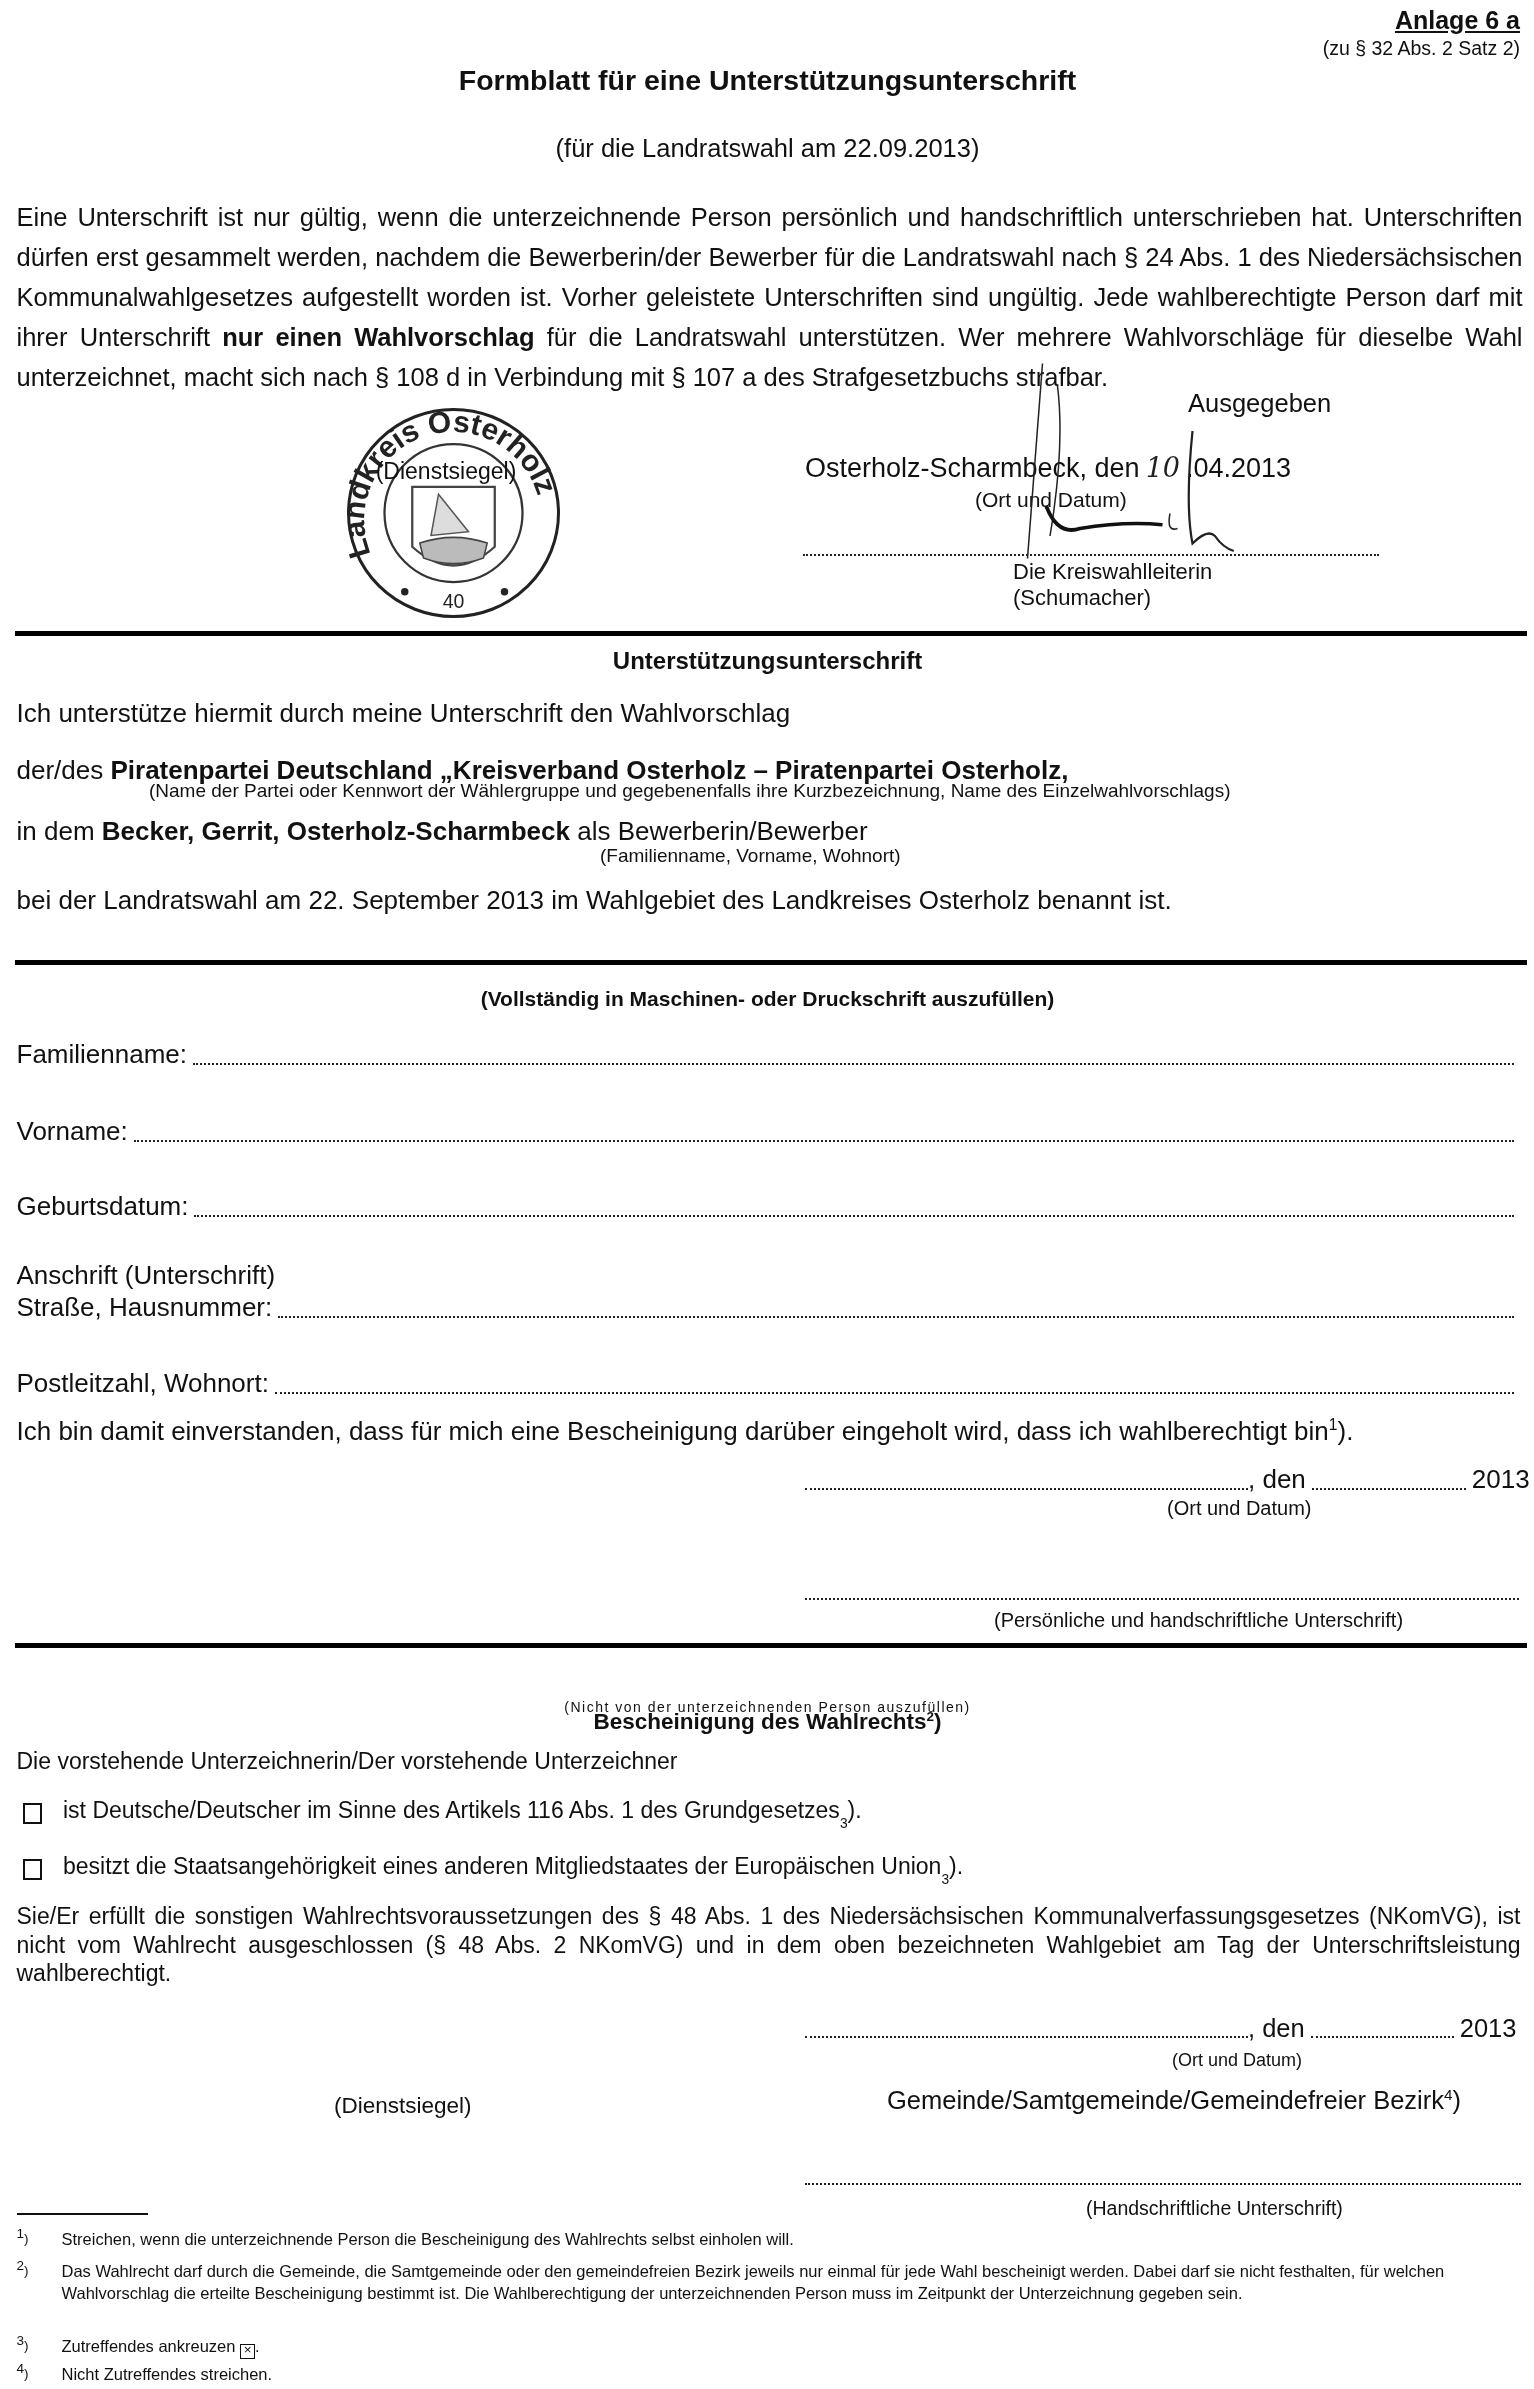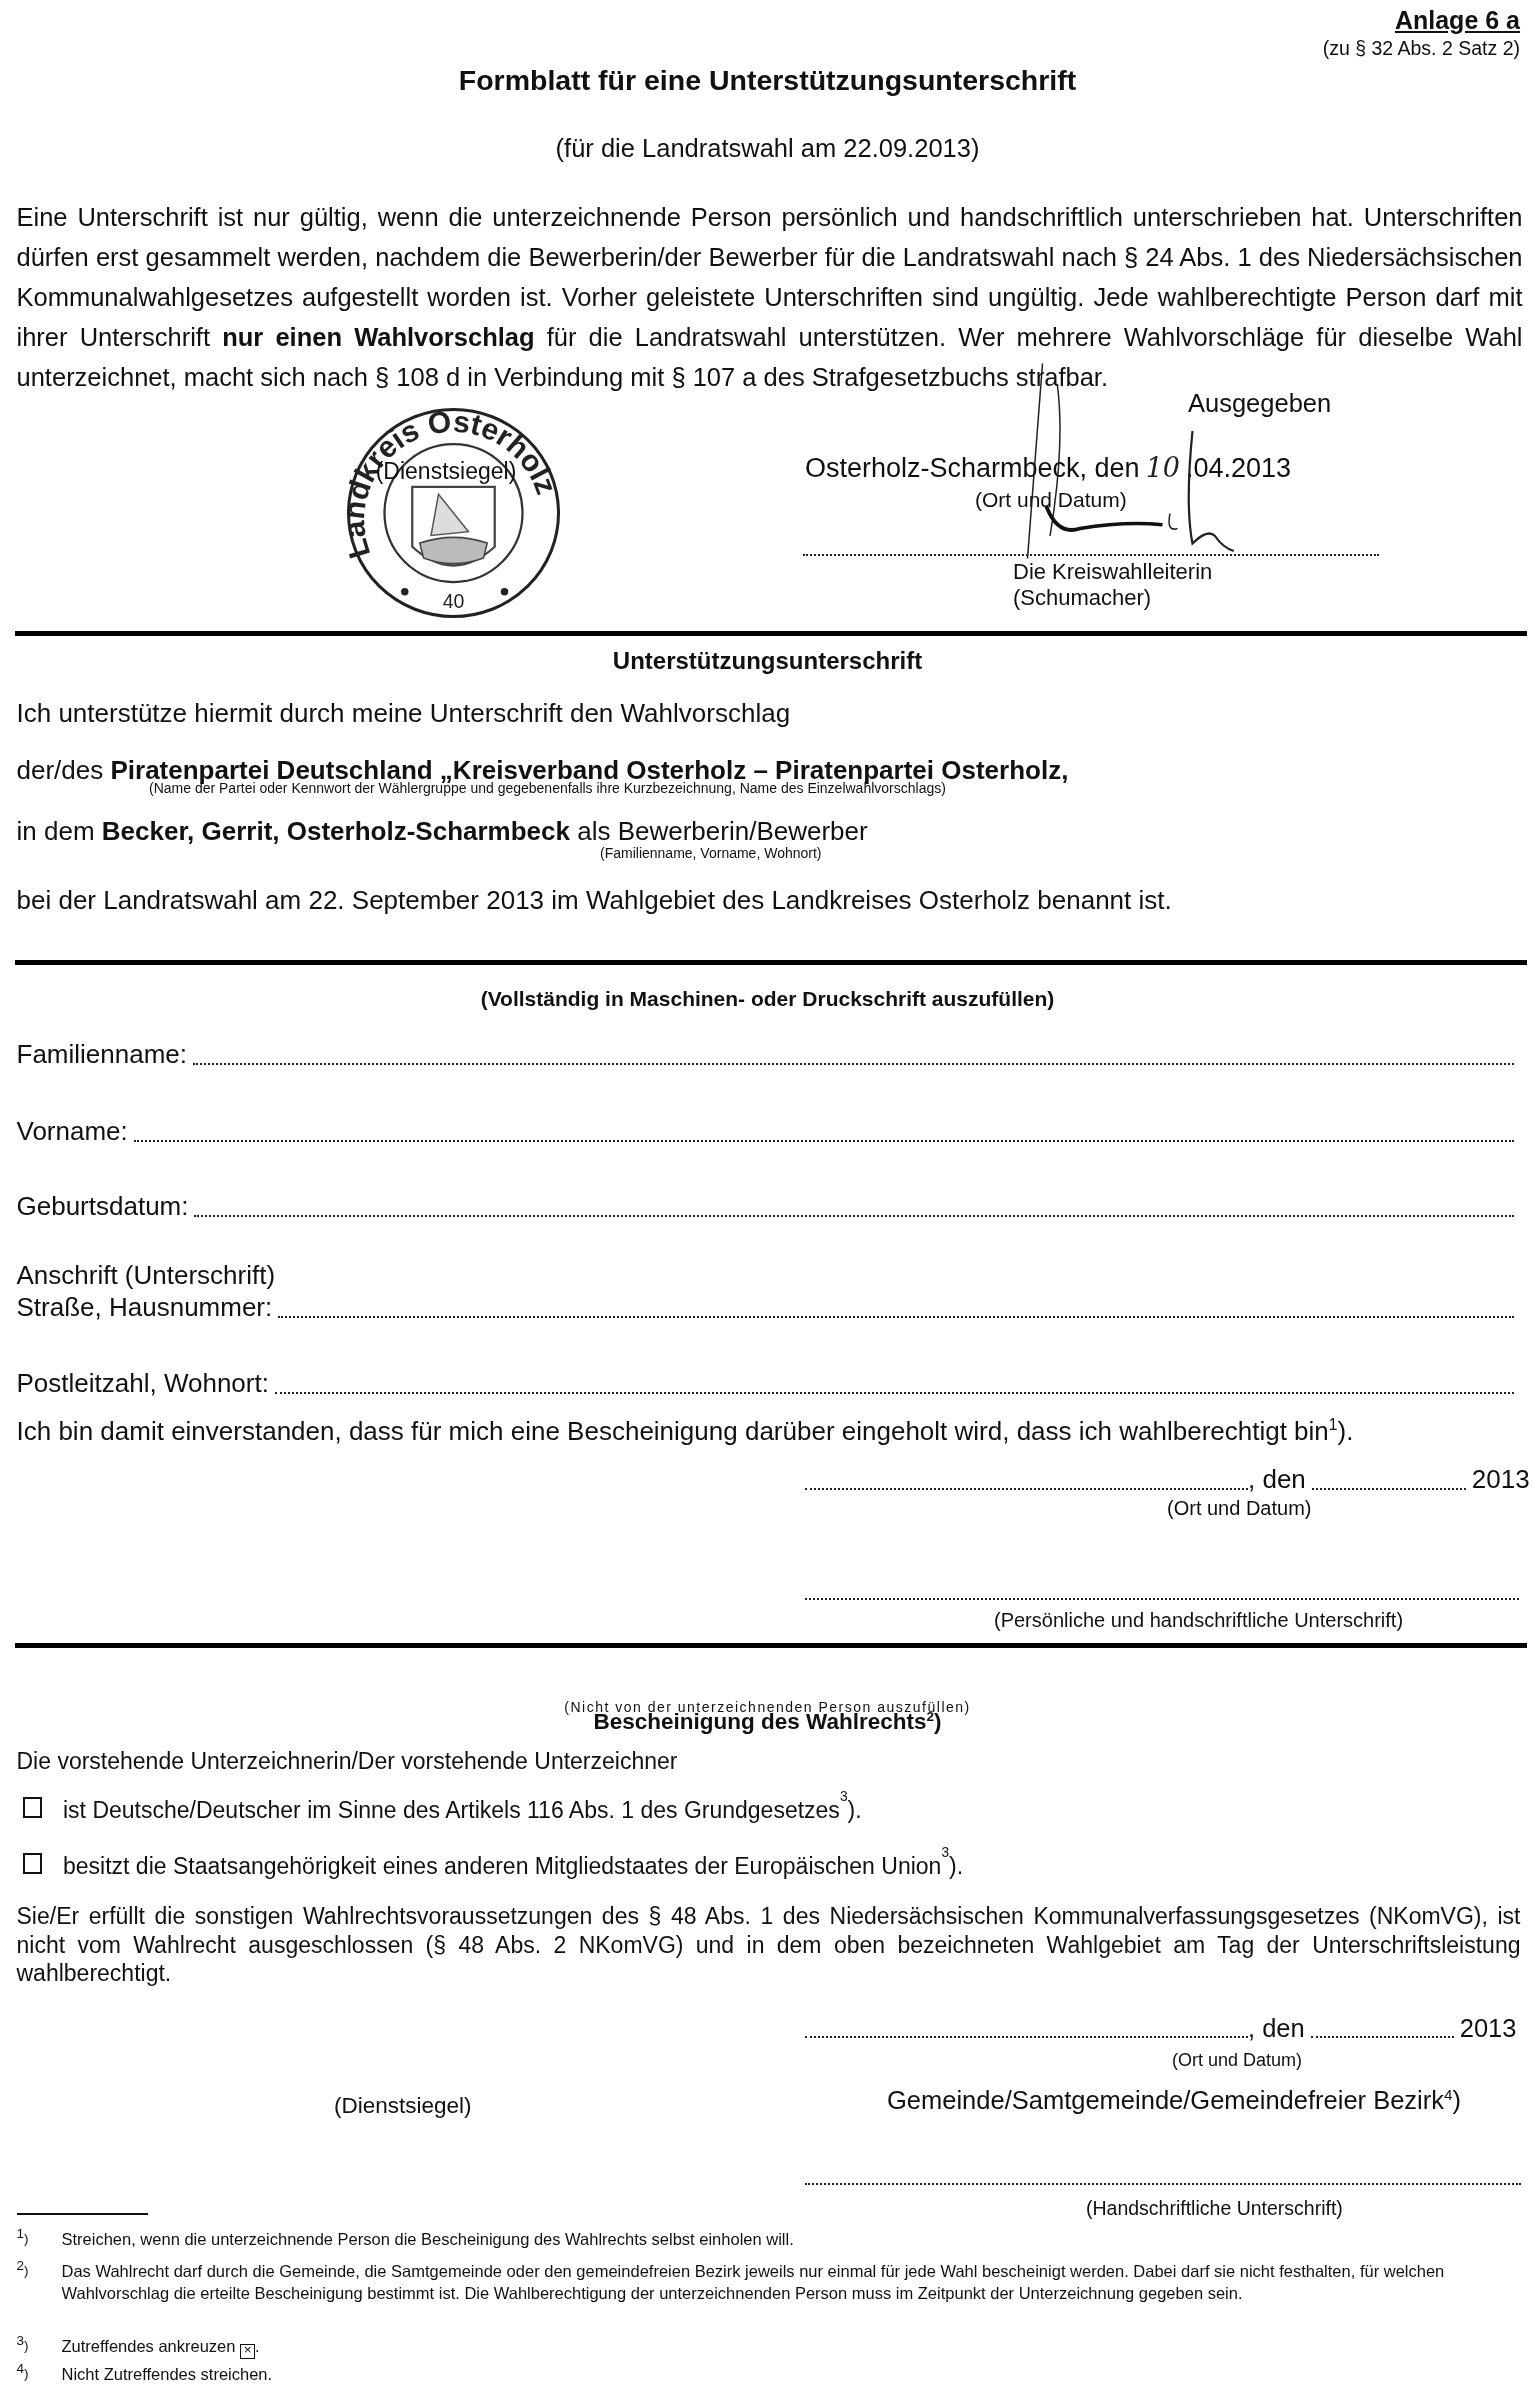--- a/index.html
+++ b/index.html
@@ -27,31 +27,31 @@
   .dotline { border-bottom: 2.3px dotted #222; height: 0; }
   .sig-dots-1 { left: 803px; top: 554px; width: 576px; }
   .kwl { left: 1013px; top: 559px; font-size: 22px; line-height: 25.5px; }
   .signature { left: 945px; top: 356px; width: 360px; height: 210px; pointer-events: none; }
 
   .rule { left: 15px; width: 1512px; height: 5.3px; background: #000; }
 
   .section-title { left: 0; width: 1535px; text-align: center; font-size: 24px; font-weight: bold; }
   .line-text { left: 16.5px; font-size: 26px; white-space: nowrap; }
   .line-text b { font-weight: bold; }
-  .caption { font-size: 14px; white-space: nowrap; }
+  .caption { font-size: 19px; white-space: nowrap; }
 
   .field-row { left: 16.5px; width: 1497px; display: flex; align-items: flex-end; font-size: 26px; }
   .field-row .lbl { white-space: nowrap; }
   .field-row .fill { flex: 1; border-bottom: 2.3px dotted #222; margin-left: 6px; margin-bottom: 5.3px; height: 0; }
 
   .date-row { display: flex; align-items: flex-end; font-size: 26px; white-space: nowrap; }
   .date-row .d1 { border-bottom: 2.3px dotted #222; margin-bottom: 5.3px; }
   .date-row .d2 { border-bottom: 2.3px dotted #222; margin-bottom: 5.3px; margin: 0 6px 5.3px 6px; }
 
-  .cb-row { left: 22.5px; display: flex; align-items: flex-start; font-size: 23px; white-space: nowrap; }
+  .cb-row { left: 22.5px; display: flex; align-items: flex-end; font-size: 23px; white-space: nowrap; }
   .cb { width: 19.5px; height: 21px; border: 2.3px solid #111; margin-right: 21px; background: #fff; }
 
   .para2 { left: 16.5px; width: 1504px; font-size: 23px; line-height: 28.5px; text-align: justify; }
 
   .fn-rule { left: 16.5px; top: 2213px; width: 131px; height: 2.3px; background: #111; }
   .fn { left: 16.5px; width: 1493px; font-size: 16.5px; line-height: 22px; display: flex; }
   .fn .num { width: 45px; flex: none; font-size: 13.5px; }
   .fn .num sup { font-size: 13.5px; }
   .fn .txt { flex: 1; }
   sup { font-size: 0.6em; vertical-align: super; line-height: 0; }

